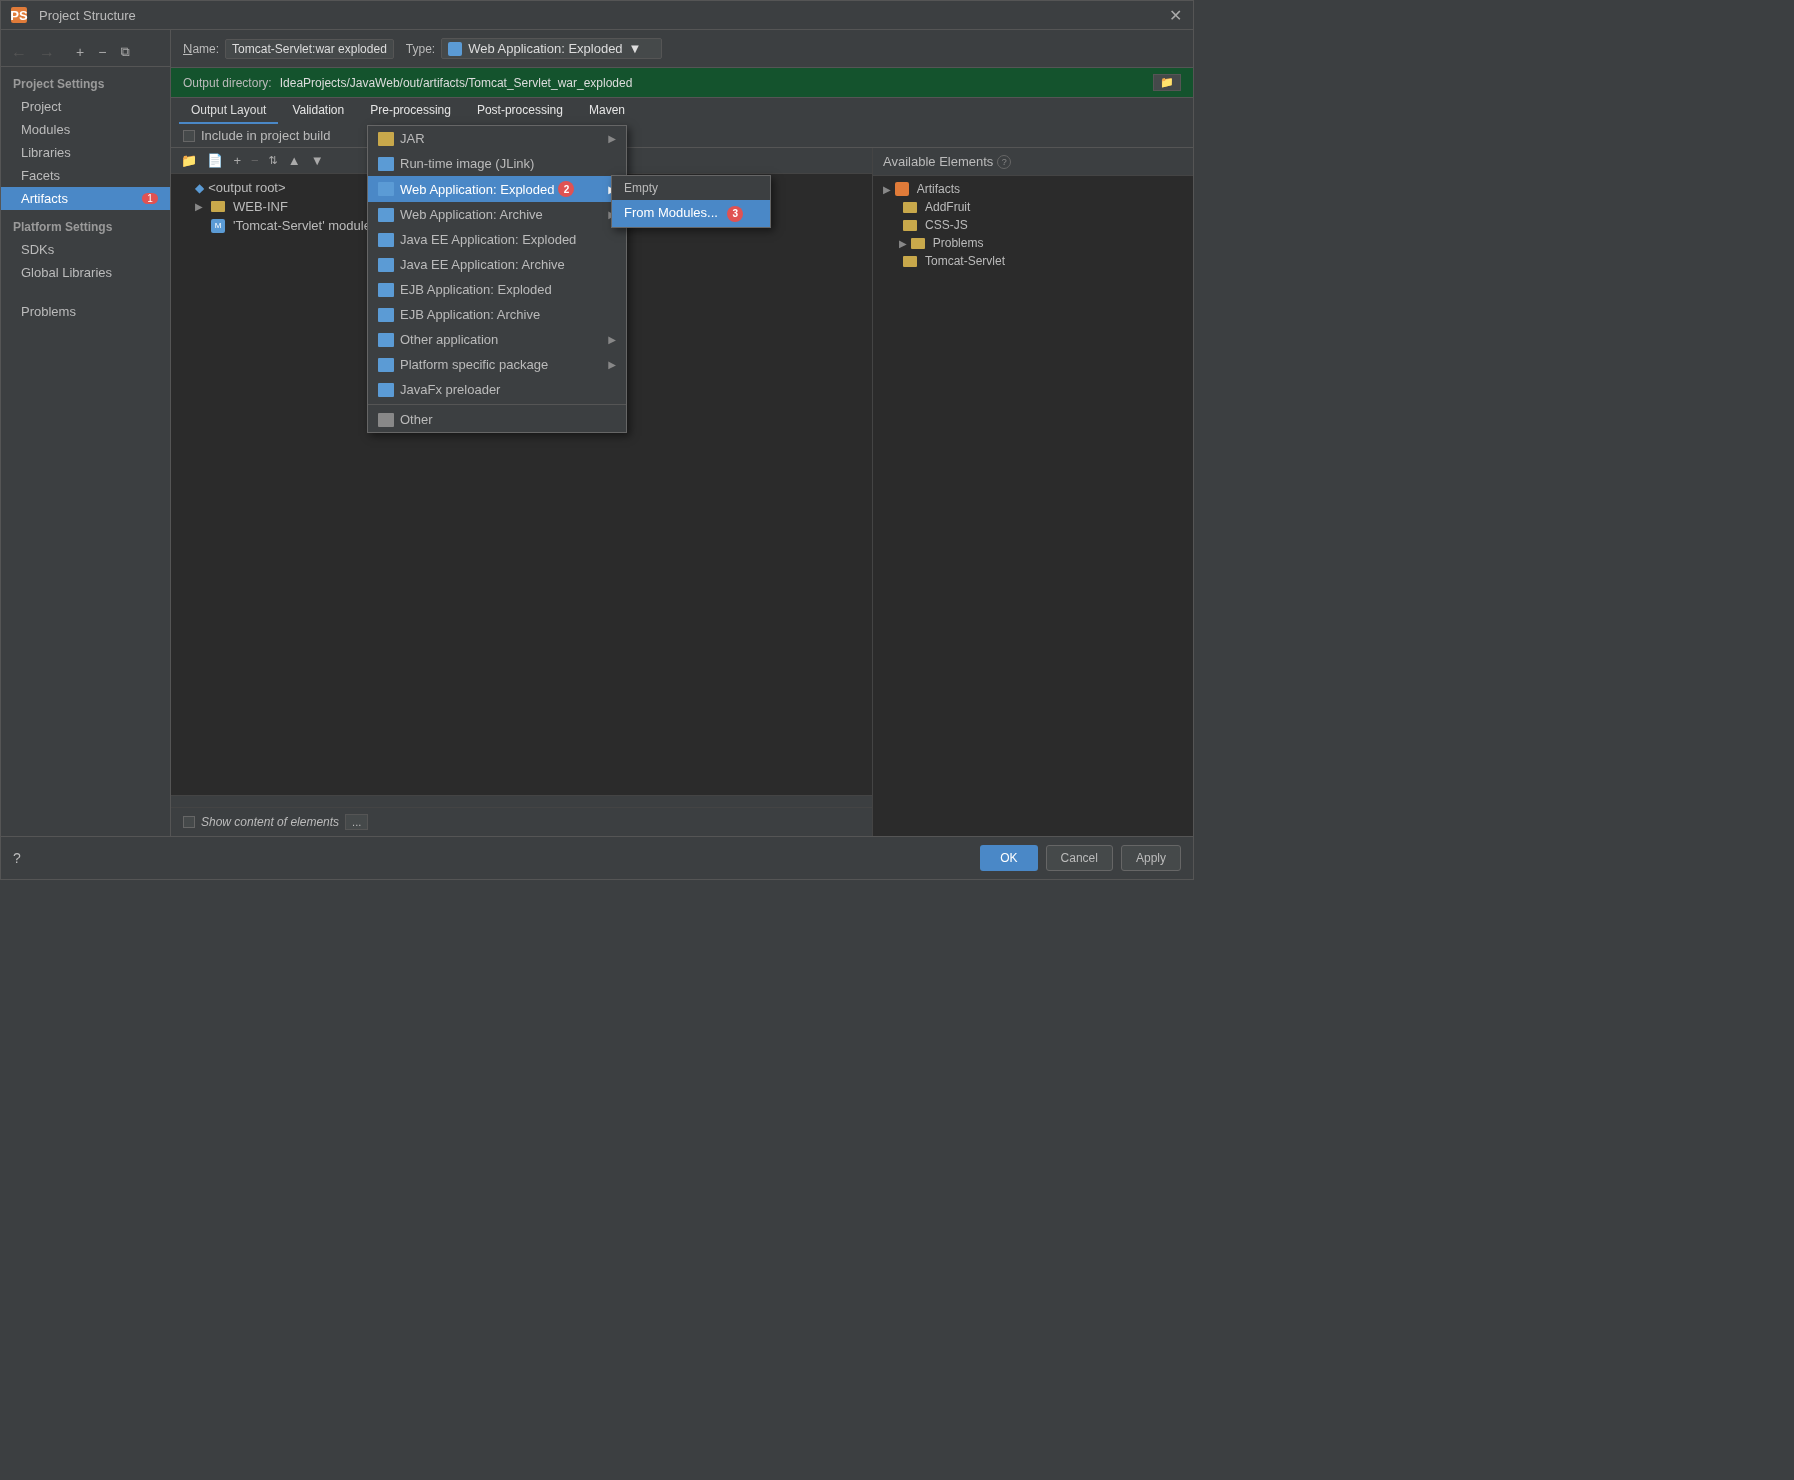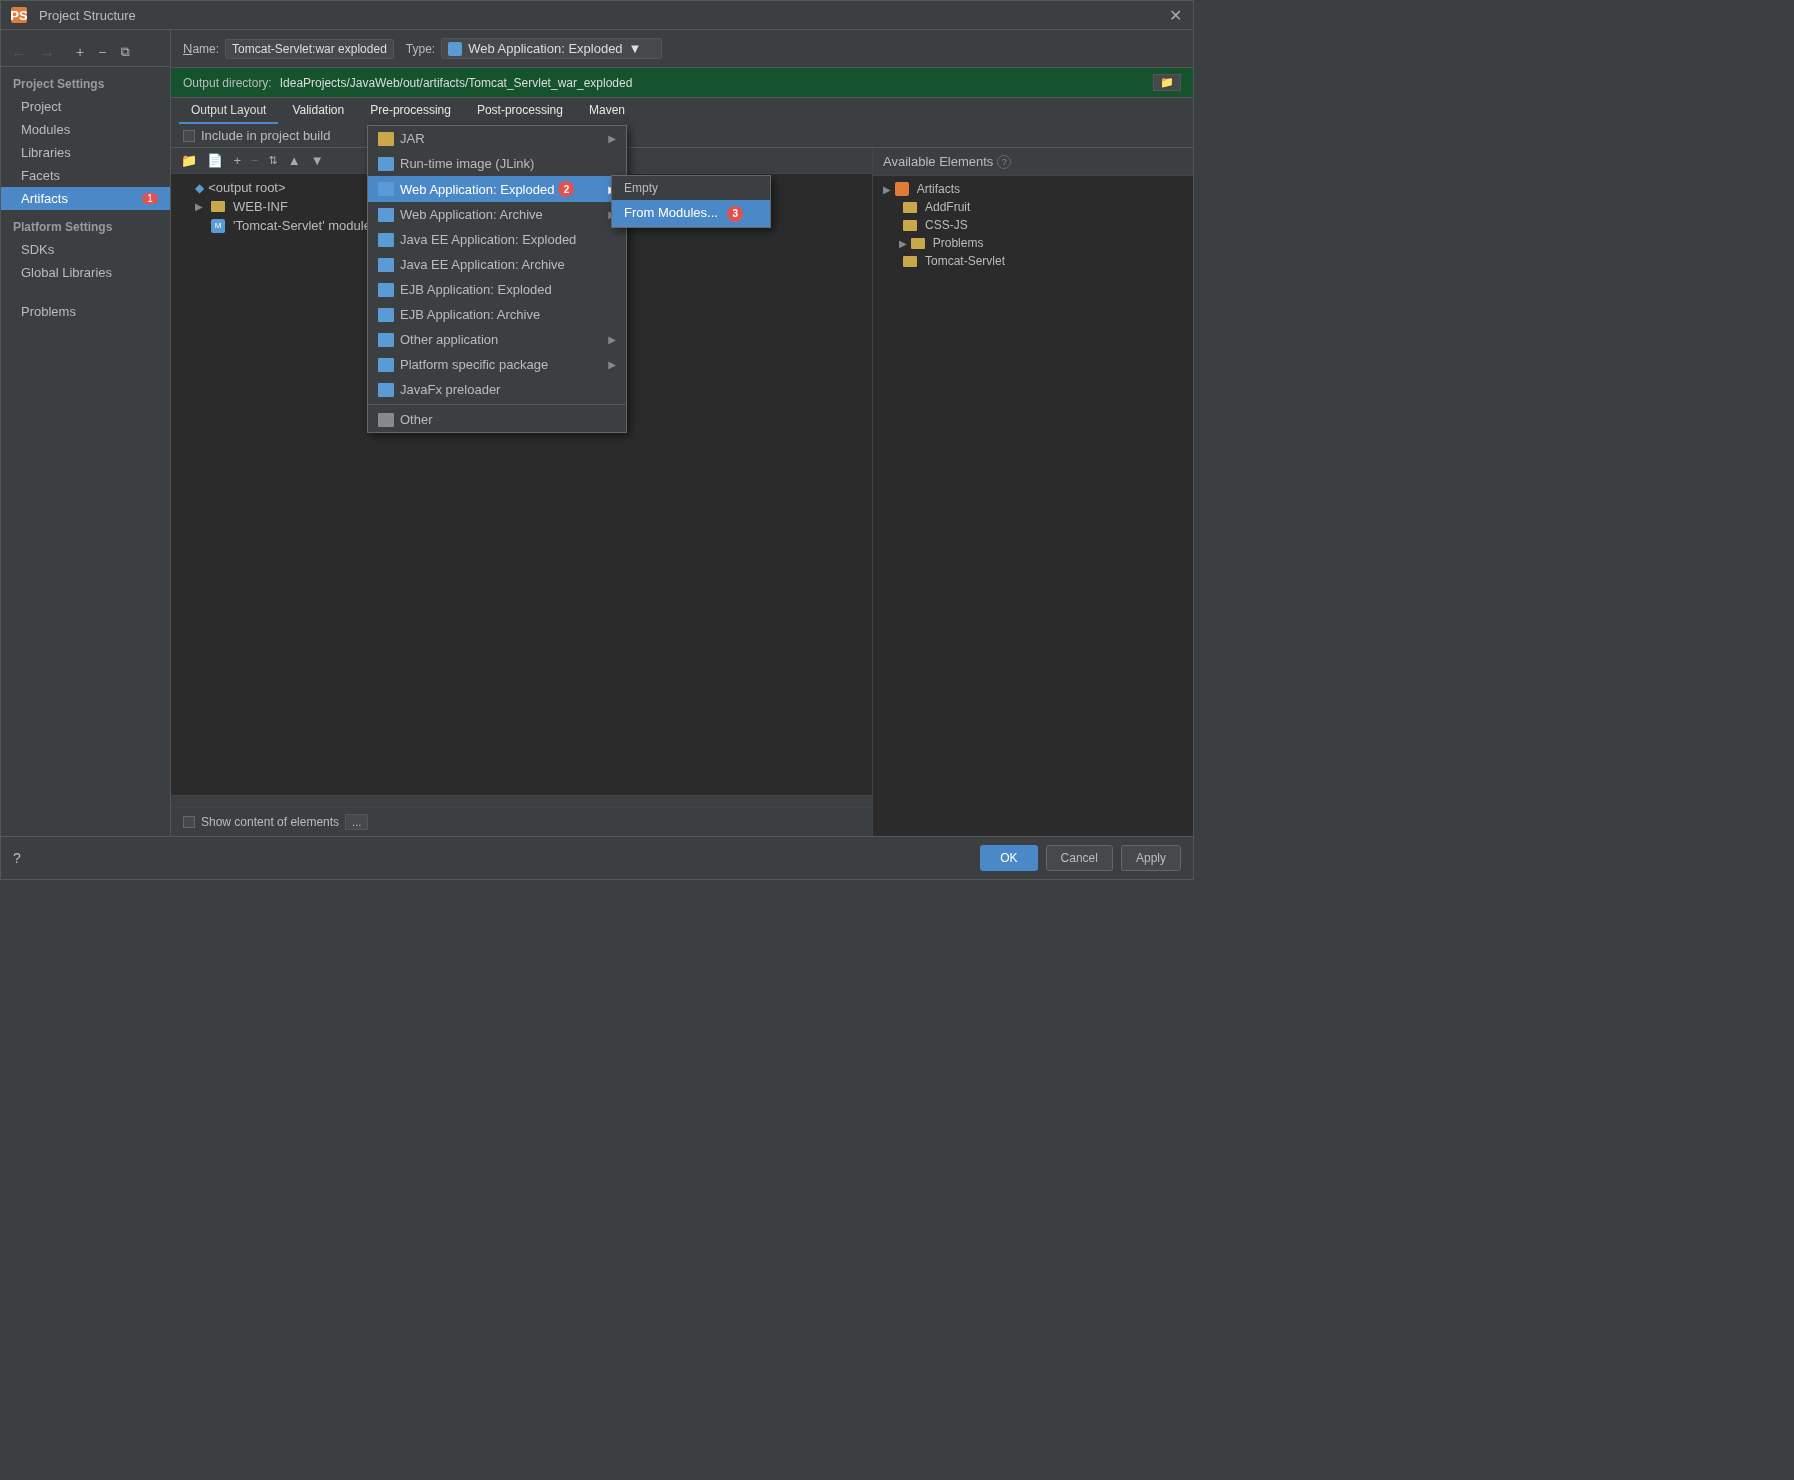--- a/index.html
+++ b/index.html
@@ -63,21 +63,21 @@
     .available-header { padding: 6px 10px; color: #bbb; font-size: 12px; background: #3c3f41; border-bottom: 1px solid #444; display: flex; align-items: center; gap: 4px; }
     .available-tree { flex: 1; padding: 4px; overflow: auto; }
     .avail-arrow { color: #888; font-size: 10px; }
     .avail-item { display: flex; align-items: center; gap: 4px; padding: 2px 6px; color: #bbb; font-size: 12px; cursor: pointer; }
     .avail-folder { width: 14px; height: 11px; background: #c8a84b; border-radius: 1px; }
     .avail-module { width: 14px; height: 14px; background: #5b9bd5; border-radius: 2px; }
     
     .scrollbar-area { background: #3c3f41; height: 12px; border-top: 1px solid #444; }
     
     .show-content-row { background: #3c3f41; padding: 6px 12px; display: flex; align-items: center; gap: 6px; border-top: 1px solid #444; }
-    .show-content-label { color: #bbb; font-size: 12px; }
+    .show-content-label { color: #bbb; font-size: 12px; font-style: italic; }
     .ellipsis-btn { background: #45494a; border: 1px solid #555; color: #bbb; padding: 1px 6px; cursor: pointer; font-size: 11px; }
     
     .bottom-bar { background: #3c3f41; padding: 8px 12px; display: flex; align-items: center; justify-content: space-between; border-top: 1px solid #555; }
     .help-btn { background: transparent; border: none; color: #bbb; cursor: pointer; font-size: 14px; }
     .bottom-actions { display: flex; gap: 8px; }
     .btn-ok { background: #4a88c7; border: none; color: white; padding: 5px 20px; border-radius: 3px; cursor: pointer; font-size: 12px; }
     .btn-cancel { background: #45494a; border: 1px solid #666; color: #bbb; padding: 5px 14px; border-radius: 3px; cursor: pointer; font-size: 12px; }
     .btn-apply { background: #45494a; border: 1px solid #666; color: #bbb; padding: 5px 14px; border-radius: 3px; cursor: pointer; font-size: 12px; }
     
     

